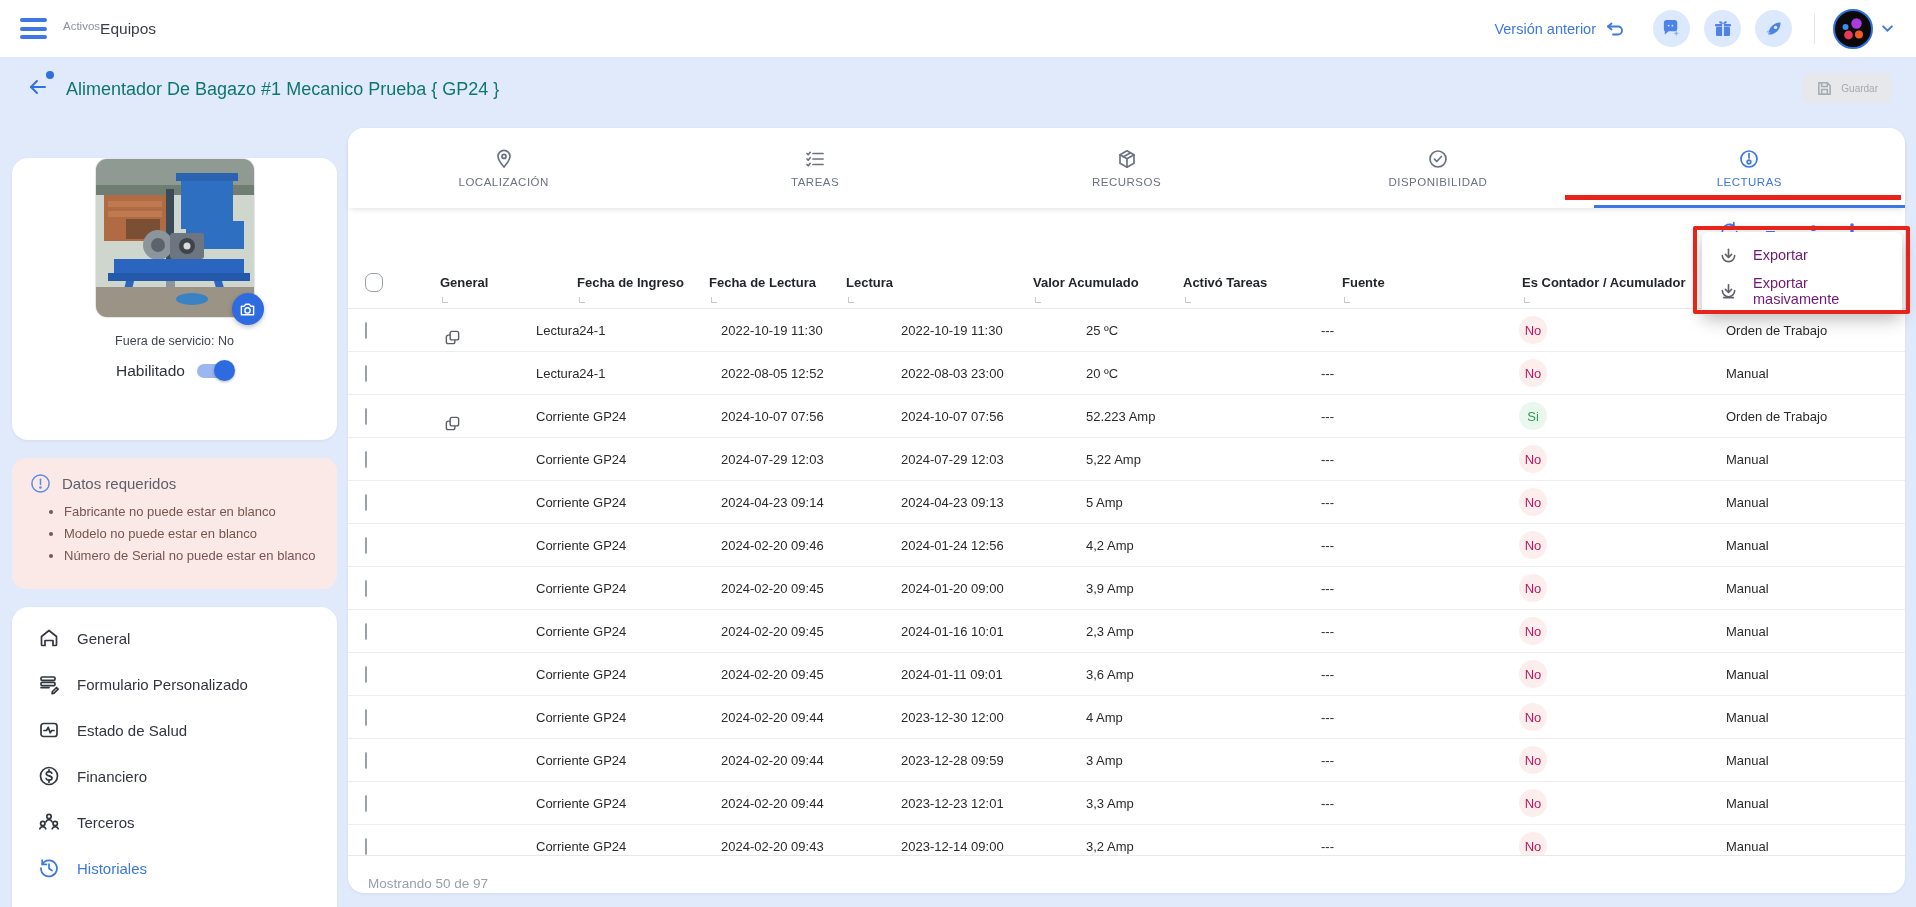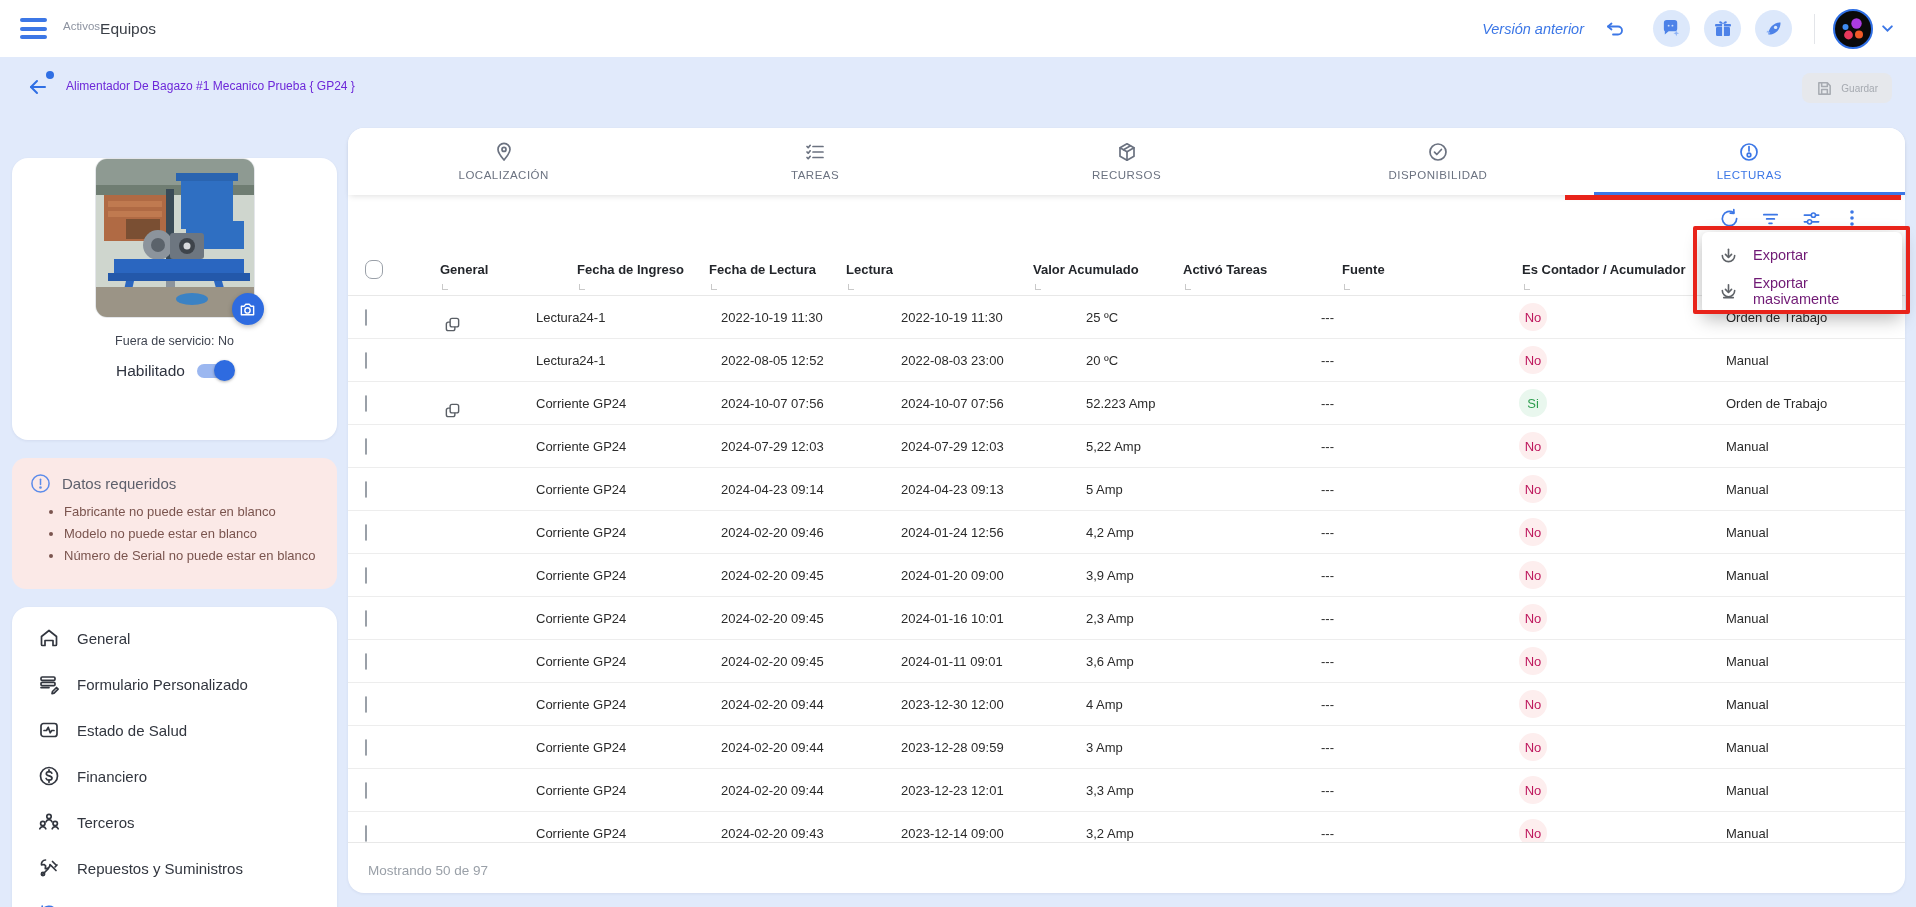--- a/index.html
+++ b/index.html
@@ -7,31 +7,31 @@
   body { background:#e1eafb; font-family:"Liberation Sans", sans-serif; position:relative; color:#2b2f36; }
 
   
   .topbar { position:absolute; top:0; left:0; width:1916px; height:57px; background:#fff; display:flex; align-items:center; padding:0 22px 0 16px; }
   .hamburger { width:27px; height:21px; display:flex; flex-direction:column; justify-content:space-between; cursor:pointer; margin:0 16px 0 4px; }
   .hamburger span { display:block; height:4px; border-radius:2px; background:#3c77e6; }
   .crumb { display:flex; flex-direction:row; line-height:1.15; }
   .crumb .sec { font-size:11.5px; color:#8d93a0; }
   .crumb .pg  { font-size:15.5px; color:#3a3f47; font-weight:500; }
   .top-spacer { flex:1; }
-  .version { display:flex; align-items:center; gap:21px; color:#3c77e6; font-size:14.5px; cursor:pointer; margin-right:14px;font-style:italic; }
+  .version { display:flex; align-items:center; gap:9px; color:#3c77e6; font-size:14.5px; cursor:pointer; margin-right:14px; }
   .icon-btn { width:37px; height:37px; border-radius:50%; background:#dce8fb; display:grid; place-items:center; margin-left:14px; cursor:pointer; }
   .top-divider { width:1px; height:30px; background:#e3e5e9; margin:0 18px 0 22px; }
   .avatar { width:40px; height:40px; border-radius:50%; background:#0a0a0a; border:2px solid #2f6fe4; display:grid; place-items:center; cursor:pointer; }
   .chev { margin-left:8px; cursor:pointer; display:grid; place-items:center; }
 
   
   .title-row { position:absolute; top:57px; left:0; width:1916px; height:71px; display:flex; align-items:flex-start; padding:18px 24px 0 26px; }
   .back-wrap { position:relative; width:26px; height:26px; cursor:pointer; }
   .back-wrap .notif-dot { position:absolute; top:-4px; right:-2px; width:8px; height:8px; border-radius:50%; background:#2f6fe4; }
-  .page-title { font-size:12px; color:#6d28d9; margin-left:14px; margin-top:4px;text-align:right; }
+  .page-title { font-size:18px; color:#0f766e; margin-left:14px; margin-top:4px;text-align:right; }
   .save-btn { position:absolute; right:24px; top:16px; height:30px; padding:0 14px; background:#e6e8ec; color:#a6aab1; border-radius:8px; font-size:10px; display:flex; align-items:center; gap:8px; cursor:default; }
 
   
   .sidebar { position:absolute; left:12px; top:130px; width:325px; }
   .card { background:#fff; border-radius:16px; box-shadow:0 1px 3px rgba(25,39,80,.07); }
   .asset-card { height:282px; text-align:center; position:relative; }
   .asset-img { width:160px; height:160px; margin:28px auto 0; border-radius:12px; border:1px solid #e4e6ea; position:relative; overflow:visible; }
   .asset-img svg.photo { border-radius:11px; display:block; }
   .cam-fab { position:absolute; right:-10px; bottom:-8px; width:32px; height:32px; border-radius:50%; background:#2e6be0; display:grid; place-items:center; cursor:pointer; box-shadow:0 2px 5px rgba(0,0,0,.25); }
   .oos { margin-top:16px; font-size:12.5px; color:#3f4450; }
@@ -46,21 +46,21 @@
   .warn-list { margin:8px 0 9px 34px; font-size:13px; color:#7a544e; line-height:1.55; }
   .warn-list li { margin:2px 0; }
 
   .menu-card { margin-top:18px; padding:8px 0; height:340px; }
   .menu-item { height:46px; display:flex; align-items:center; gap:17px; padding:0 25px; font-size:15px; color:#32363f; cursor:pointer; }
   .menu-item .mi { width:23px; height:23px; display:grid; place-items:center; }
   .menu-item.active { color:#3c77e6; }
 
   
   .main-card { position:absolute; left:348px; top:128px; width:1557px; height:765px; background:#fff; border-radius:16px; box-shadow:0 1px 3px rgba(25,39,80,.07); }
-  .tabs { display:flex; height:67px; position:relative; border-radius:16px 16px 0 0; box-shadow:0 3px 6px -2px rgba(0,0,0,.13); background:#fff; z-index:2; }
+  .tabs { display:flex; height:80px; position:relative; border-radius:16px 16px 0 0; box-shadow:0 3px 6px -2px rgba(0,0,0,.13); background:#fff; z-index:2; }
   .tab { flex:1; display:flex; flex-direction:column; align-items:center; justify-content:center; gap:7px; color:#6b7280; font-size:11.5px; letter-spacing:.5px; cursor:pointer; position:relative; }
   .tab.active { color:#3c77e6; }
   .tab.active .tab-underline { position:absolute; left:0; right:0; bottom:0; height:3px; background:#3c77e6; }
 
   .annot-line { position:absolute; left:1217px; top:67px; width:336px; height:5px; background:#e8231a; z-index:3; }
   .annot-rect { position:absolute; left:1345px; top:98px; width:217px; height:88px; border:4px solid #e8231a; z-index:11; border-radius:2px; }
 
   .toolbar { height:38px; display:flex; justify-content:flex-end; align-items:center; gap:19px; padding-right:42px; margin-top:4px; }
   .tool { width:22px; height:22px; display:grid; place-items:center; cursor:pointer; }
 
@@ -286,31 +286,20 @@
             <circle cx="11" cy="5.5" r="2.2"></circle>
             <path d="M8 10.8 a3.2 3.2 0 0 1 6 0"></path>
             <circle cx="4.8" cy="12.5" r="2.2"></circle>
             <path d="M1.8 17.8 a3.2 3.2 0 0 1 6 0"></path>
             <circle cx="17.2" cy="12.5" r="2.2"></circle>
             <path d="M14.2 17.8 a3.2 3.2 0 0 1 6 0"></path>
           </svg>
         </span>
         <span>Terceros</span>
       </div>
-      <div class="menu-item">
-        <span class="mi">
-          <svg width="22" height="22" viewBox="0 0 22 22" fill="none" stroke="currentColor" stroke-width="1.7" stroke-linecap="round" stroke-linejoin="round">
-            <path d="M7.5 3 a4 4 0 0 0-4 4.8 l2.7-.3 1.4 1.4 -.3 2.7 A4 4 0 0 0 12 7.5 L18 13.5"></path>
-            <path d="M4 18 L10.5 11.5"></path>
-            <path d="M14.5 4.5 L18.5 8.5 M17 10 l2-2"></path>
-            <circle cx="5" cy="17" r="1.6"></circle>
-          </svg>
-        </span>
-        <span>Repuestos y Suministros</span>
-      </div>
       <div class="menu-item active">
         <span class="mi">
           <svg width="22" height="22" viewBox="0 0 22 22" fill="none" stroke="currentColor" stroke-width="1.7" stroke-linecap="round" stroke-linejoin="round">
             <path d="M4.2 7.2 A8 8 0 1 1 3 11"></path>
             <path d="M4.2 3.2 V7.4 H8.4"></path>
             <path d="M11 7 V11.5 L14 13.5"></path>
           </svg>
         </span>
         <span>Historiales</span>
       </div>

